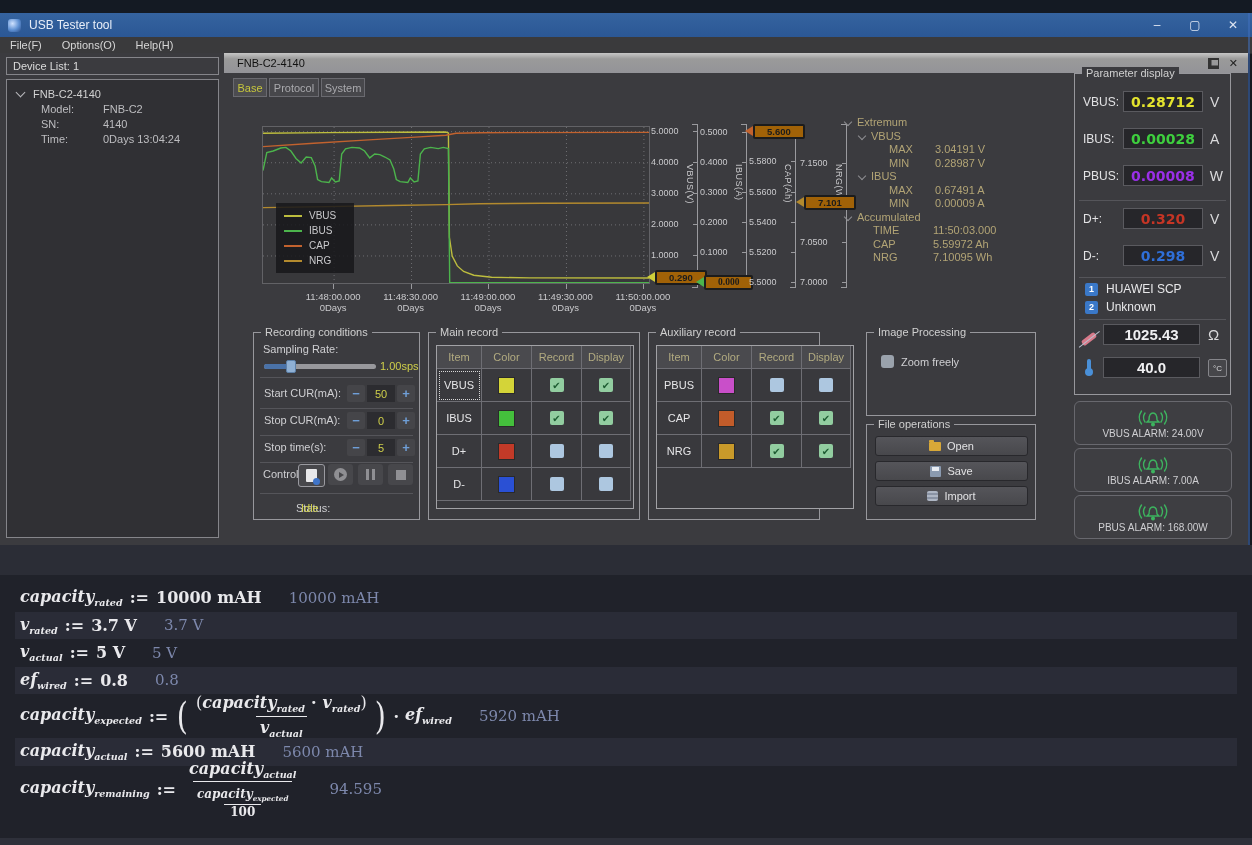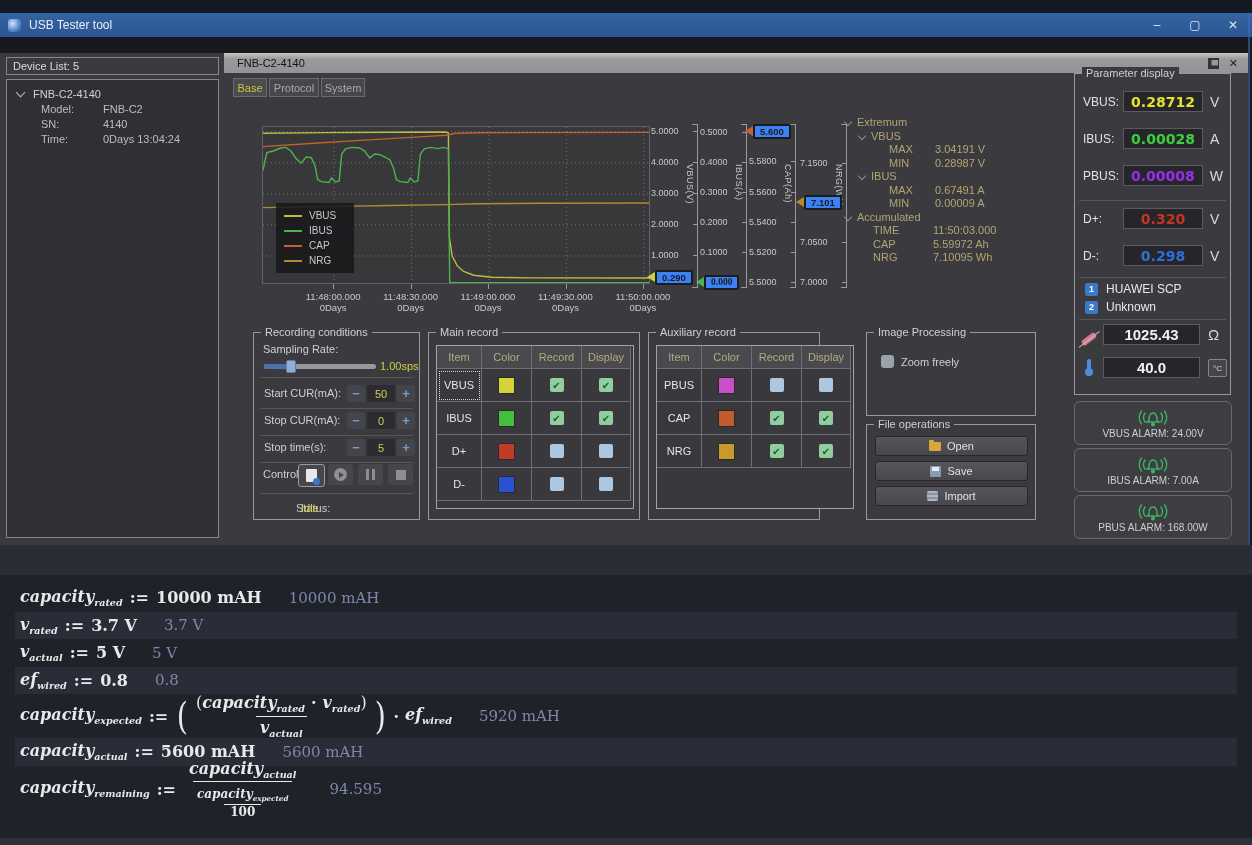--- a/index.html
+++ b/index.html
@@ -43,22 +43,22 @@
 
   
   #plot{left:262px;top:126px;width:386px;height:156px;background:#38383b;border:1px solid #626266;box-sizing:content-box;}
   .axis-line{position:absolute;width:1px;background:#9a9a9e;}
   .axis-tick{position:absolute;height:1px;background:#9a9a9e;}
   .axis-label{position:absolute;color:#c9c9cc;font-size:9px;width:40px;}
   .axis-title{position:absolute;color:#c9c9cc;font-size:9px;writing-mode:vertical-rl;letter-spacing:.5px;}
   .xlabel{position:absolute;color:#c9c9cc;font-size:9.5px;text-align:center;width:90px;line-height:11px;}
   .marker{position:absolute;display:flex;align-items:center;height:13px;}
   .marker .arr{width:0;height:0;border-top:5px solid transparent;border-bottom:5px solid transparent;border-right:8px solid currentColor;}
-  .marker .box{background:#3b82f6;border:2px solid currentColor;border-radius:2px;color:#1c1c1c;
-               font-size:9.5px;font-weight:bold;padding:0 5px;line-height:11px;}
+  .marker .box{background:#a16207;border:2px solid currentColor;border-radius:2px;color:#1c1c1c;
+               font-size:9.5px;font-weight:bold;padding:0 12px;line-height:11px;}
   .marker .box span{color:#1c1c1c;}
   #legend{left:276px;top:203px;width:62px;background:rgba(24,24,27,.85);padding:5px 8px 5px 8px;}
   .legend-row{display:flex;align-items:center;height:15px;}
   .legend-swatch{width:18px;height:2px;margin-right:7px;}
   .legend-label{color:#c9c9cc;font-size:10px;}
 
   
   #extremum{left:845px;top:116px;width:220px;color:#b2a475;font-size:11px;line-height:13px;}
   .ext-row{display:flex;margin-bottom:0.5px;}
   .ext-chev{display:inline-block;width:5px;height:5px;border-right:1.4px solid #8f8f93;border-bottom:1.4px solid #8f8f93;transform:rotate(45deg);margin:3px 6px 0 0;}
@@ -165,25 +165,30 @@
   <div class="abs" id="top-strip"></div>
   <div class="abs" id="titlebar">
     <div id="app-logo"></div>
     <div id="title-text">USB Tester tool</div>
     <div class="win-btns">
       <div class="win-btn">–</div>
       <div class="win-btn">▢</div>
       <div class="win-btn">✕</div>
     </div>
   </div>
+  <div class="abs" id="menubar">
+    <span class="menu-item">File(F)</span>
+    <span class="menu-item">Options(O)</span>
+    <span class="menu-item">Help(H)</span>
+  </div>
 
   <div class="abs" id="app-body"></div>
   <div class="abs" id="win-right-border"></div>
 
-  <div class="abs panel-box" id="device-header">Device List: 5</div>
+  <div class="abs panel-box" id="device-header">Device List: 1</div>
   <div class="abs panel-box" id="device-tree">
     <div class="tree-root">
       <span class="chev"></span>
       <span>FNB-C2-4140</span>
     </div>
     <div class="tree-row">
       <span class="k">Model:</span>
         <span>FNB-C2</span>
     </div>
     <div class="tree-row">

